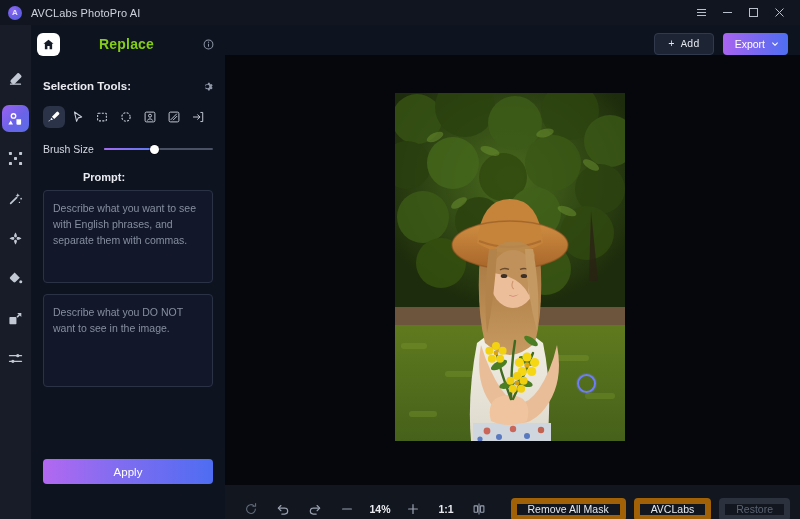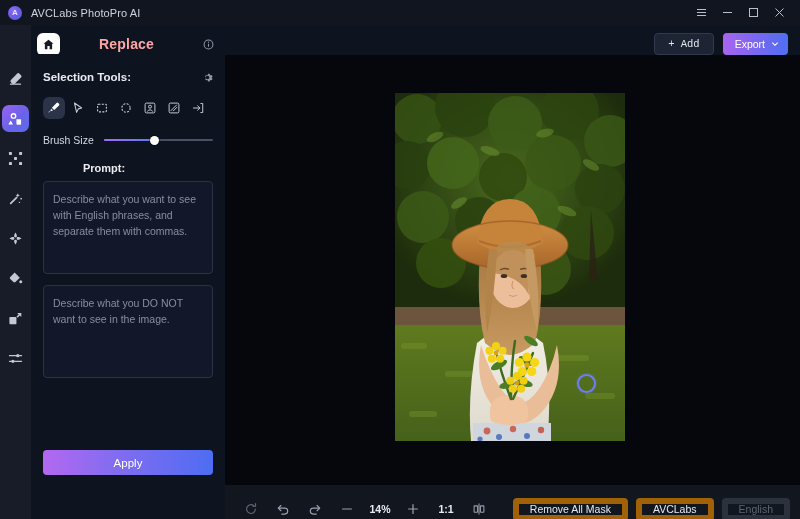--- a/index.html
+++ b/index.html
@@ -50,26 +50,26 @@
 
   
   .header{
     position:absolute; left:31px; top:25px; width:194px; height:38px;
     display:flex; align-items:center; padding:0 11px 0 6px;
   }
   .home-btn{
     width:23px; height:23px; border-radius:6px; background:#ffffff;
     display:flex; align-items:center; justify-content:center; flex:none;
   }
-  .page-title{ font-size:14px; font-weight:bold; color:#fca5a5; margin-left:10px; letter-spacing:.2px;padding-left:29px; }
+  .page-title{ font-size:14px; font-weight:bold; color:#84cc16; margin-left:10px; letter-spacing:.2px;padding-left:29px; }
   .info-ico{ margin-left:auto; color:#8f97a6; display:flex; }
 
   
   .panel{
-    position:absolute; left:31px; top:54px; width:194px; height:456px;
+    position:absolute; left:31px; top:63px; width:194px; height:456px;
     background:#0e1320; padding:5px 12px 0 12px;
   }
   .sec-row{ display:flex; align-items:center; height:24px; margin-top:6px; }
   .sec-label{ font-size:11.5px; font-weight:bold; color:#e9ebf0; }
   .gear{ margin-left:auto; color:#8f97a6; display:flex; }
 
   .tools{ display:flex; align-items:center; gap:2px; margin-top:8px; }
   .tool{
     width:22px; height:22px; border-radius:6px; display:flex;
     align-items:center; justify-content:center; color:#c9cfda;
@@ -559,17 +559,17 @@
         <svg width="14" height="14" viewBox="0 0 16 16" fill="none" stroke="currentColor" stroke-width="1.2">
             <line x1="8" y1="1.6" x2="8" y2="14.4"></line>
             <rect x="2.4" y="4.4" width="4" height="7.2" rx=".6"></rect>
             <rect x="9.6" y="4.4" width="4" height="7.2" rx=".6"></rect>
           </svg>
       </div>
     </div>
     <div class="bright">
       <button class="bbtn">Remove All Mask</button>
       <button class="bbtn">AVCLabs</button>
-      <button class="bbtn disabled">English</button>
+      <button class="bbtn disabled">Restore</button>
     </div>
   </div>
 
 </div>
 
 </body></html>

